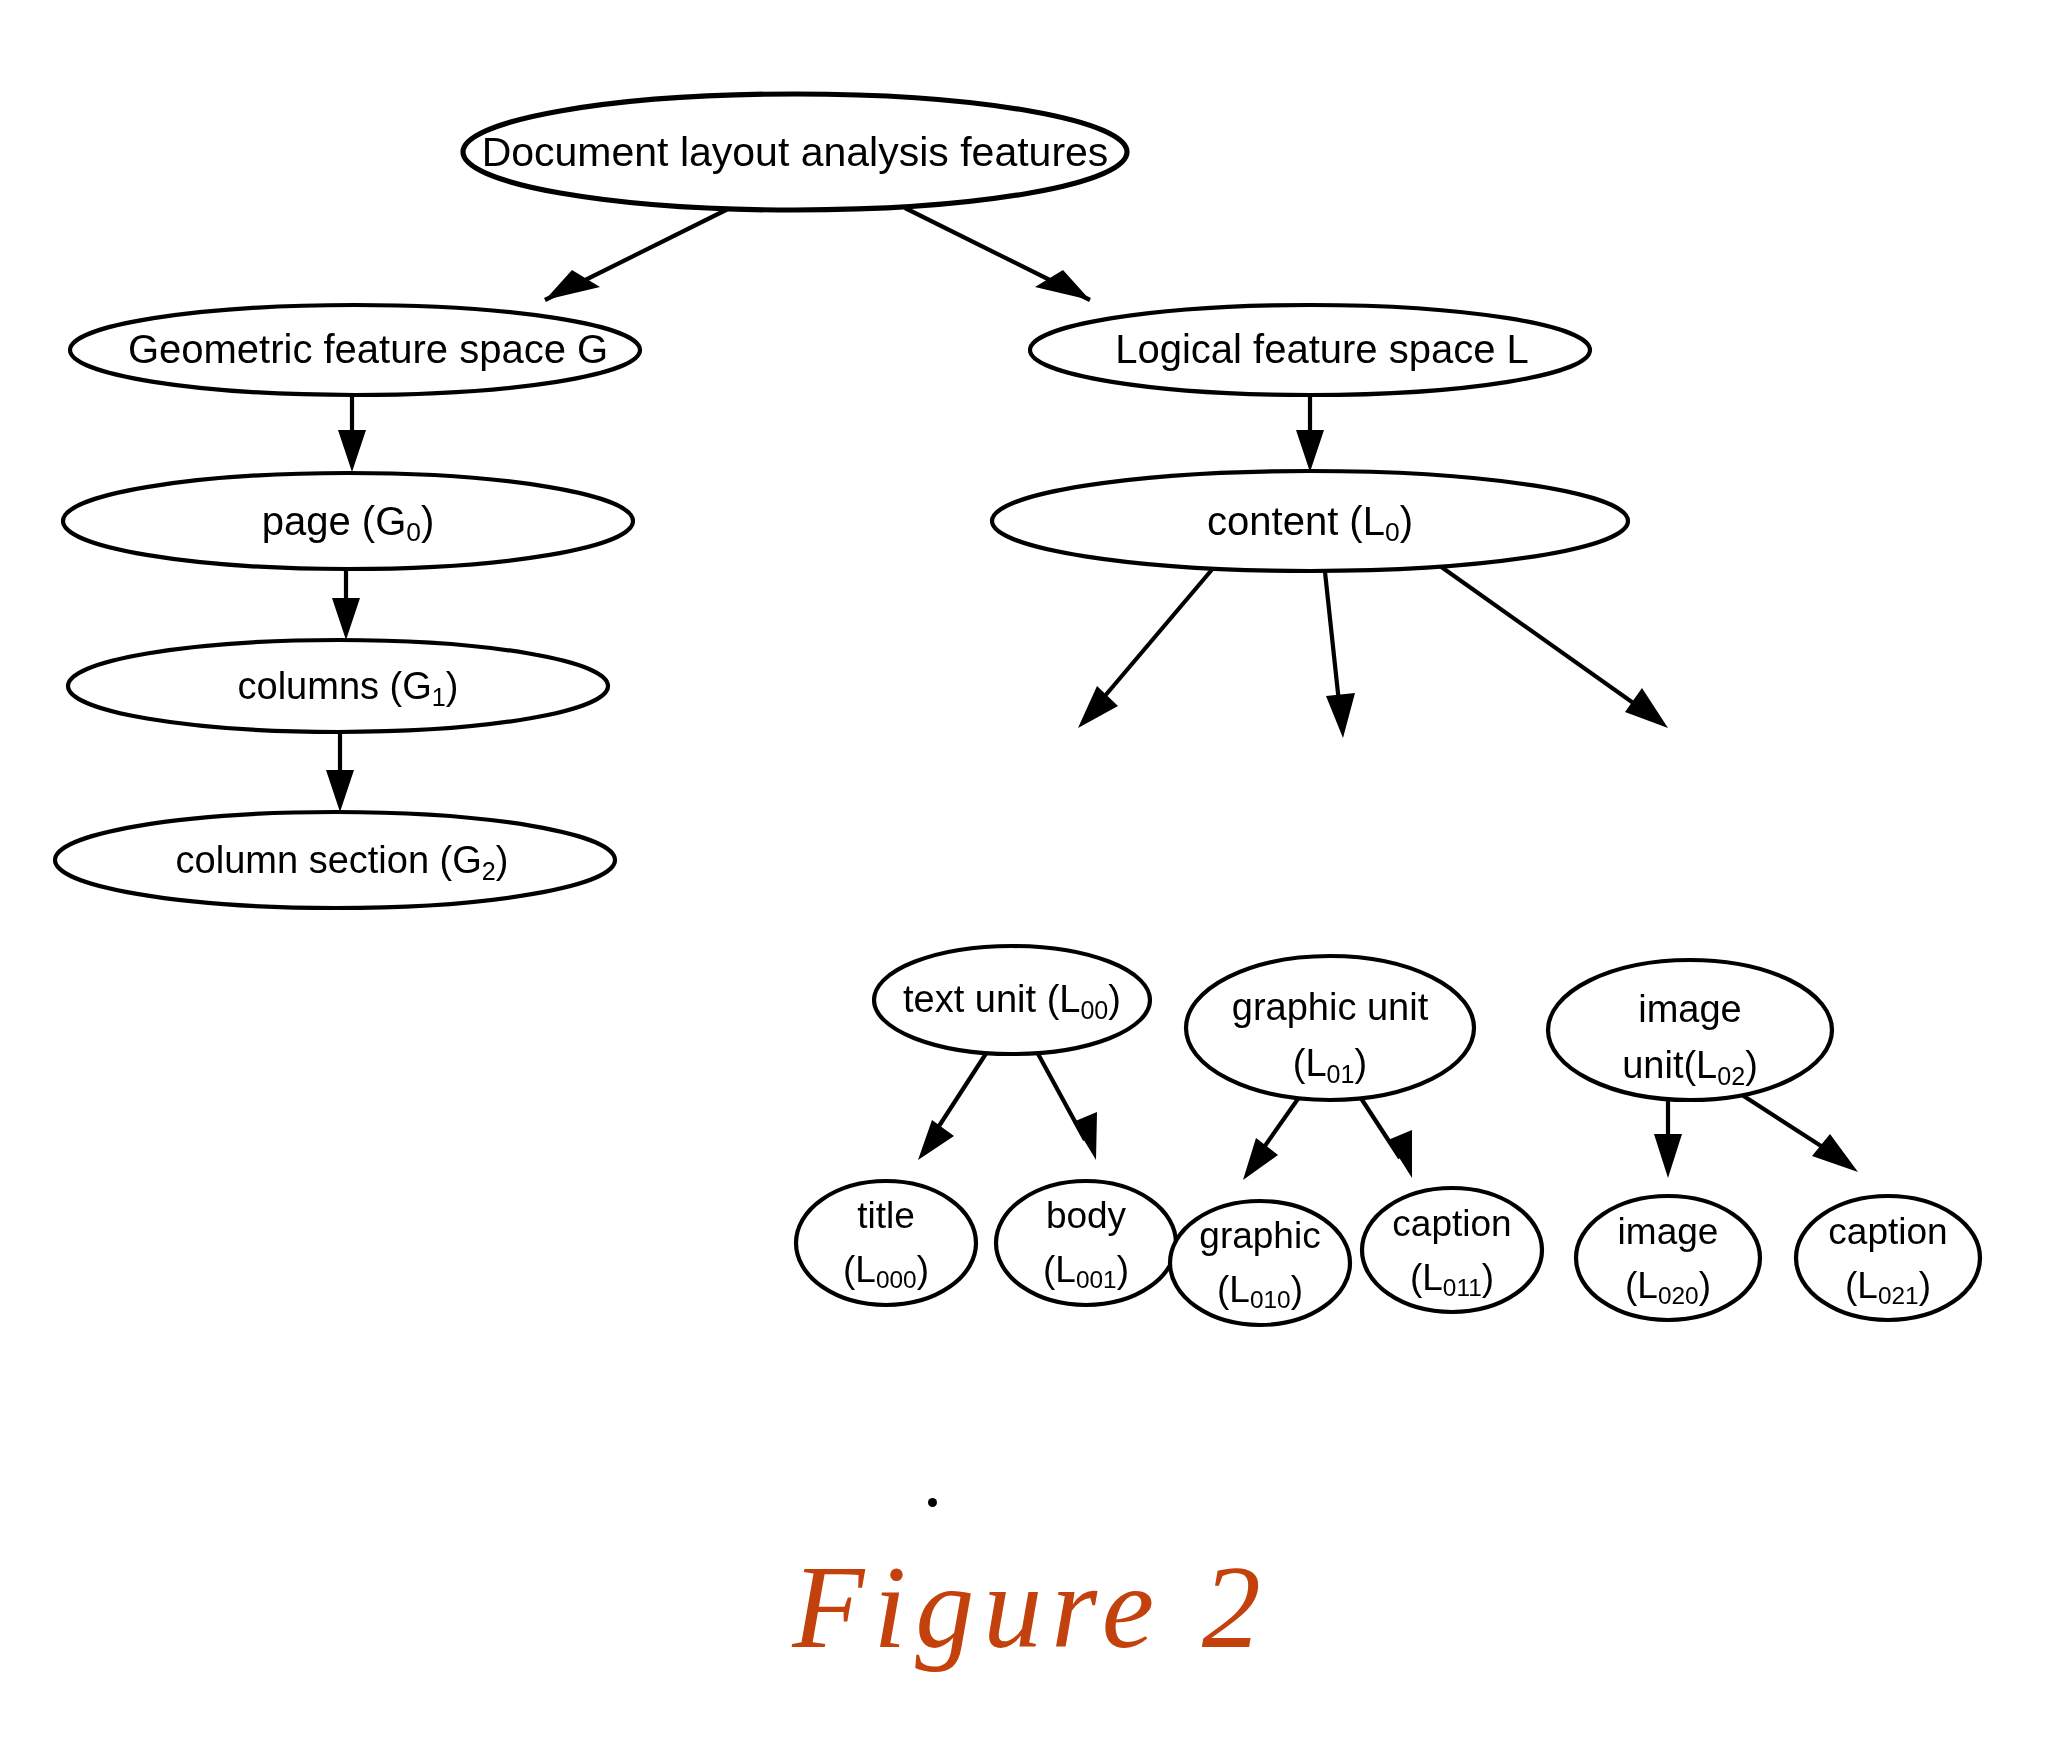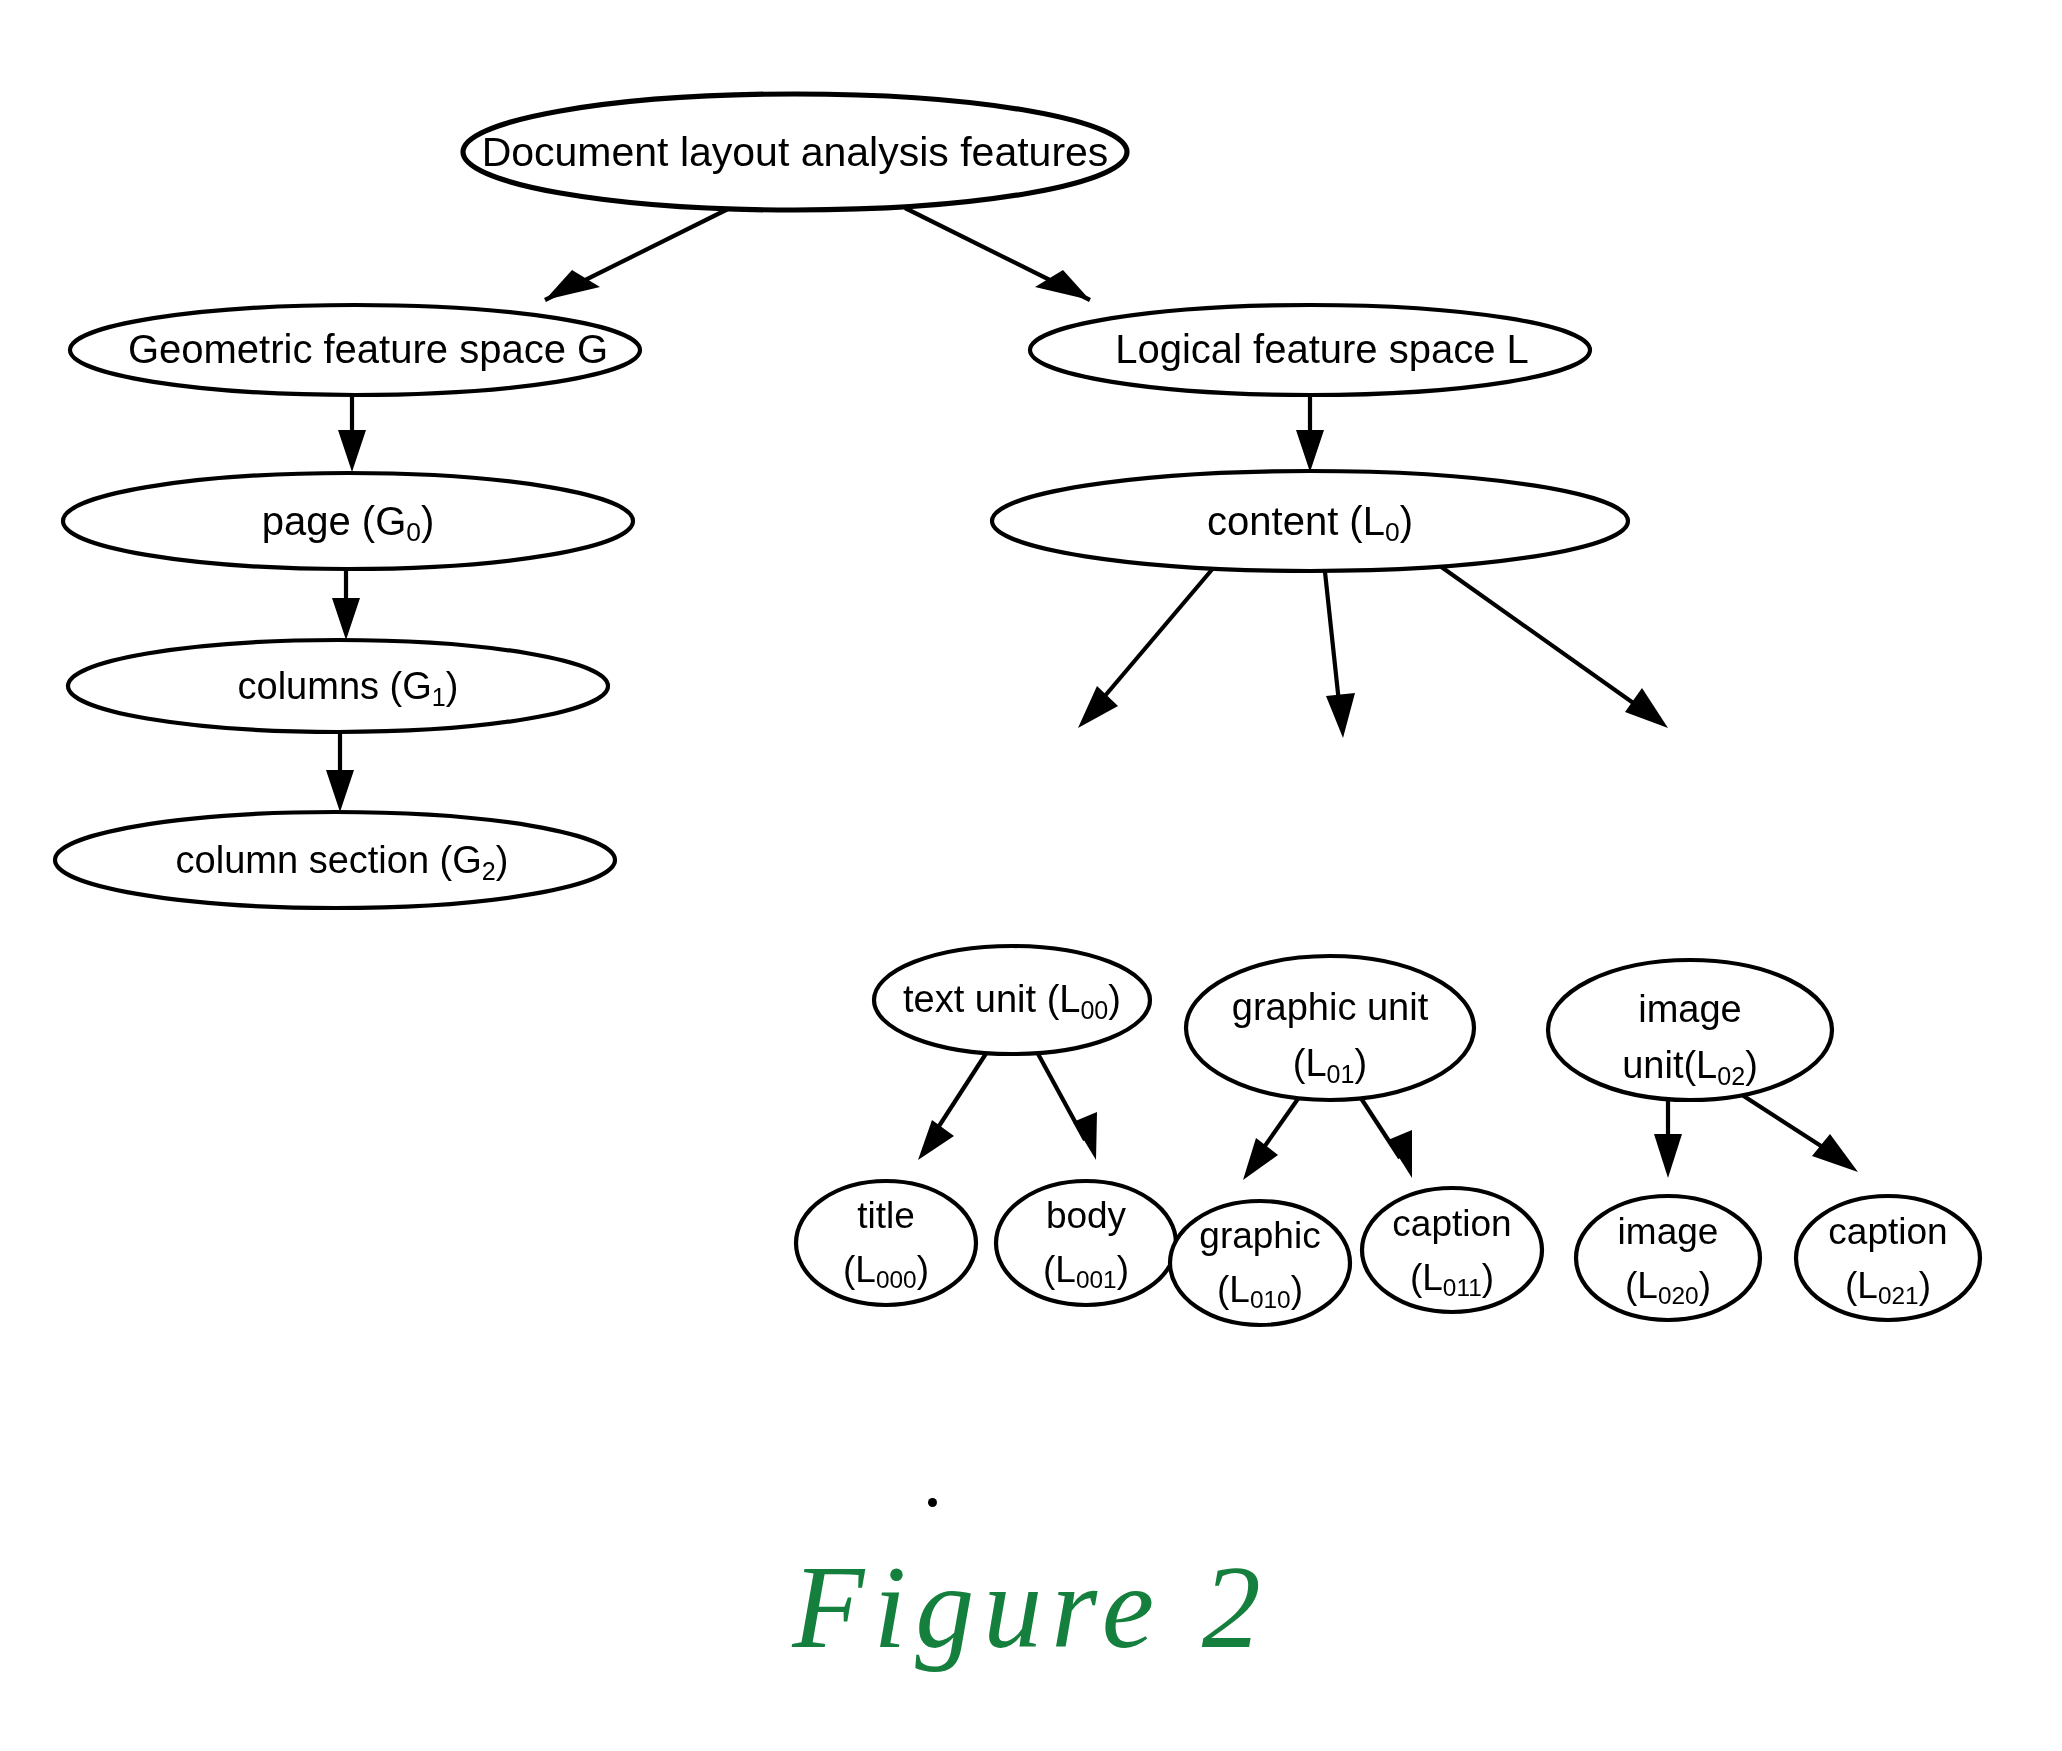--- a/index.html
+++ b/index.html
@@ -52,21 +52,21 @@
   .sub     { font-size: 0.66em; }
   .fig-caption {
     position: absolute;
     left: 0;
     top: 1540px;
     width: 2062px;
     text-align: center;
     font-family: "Liberation Serif", serif;
     font-size: 118px;
     letter-spacing: 9px;
-    color: #15803d;
+    color: #c2410c;
     font-style: italic;
     font-weight: 400;
   }
   .dot-mark {
     position: absolute;
     left: 928px;
     top: 1498px;
     width: 9px;
     height: 9px;
     background: #000000;

